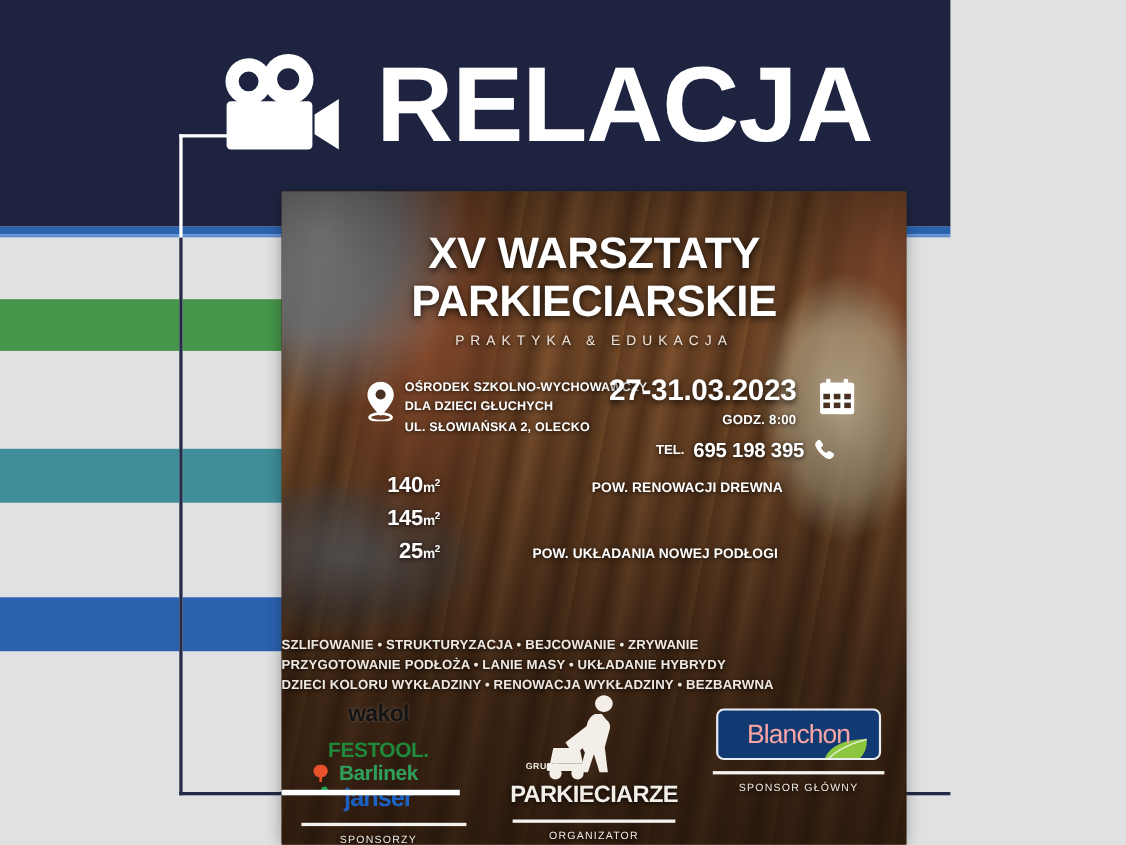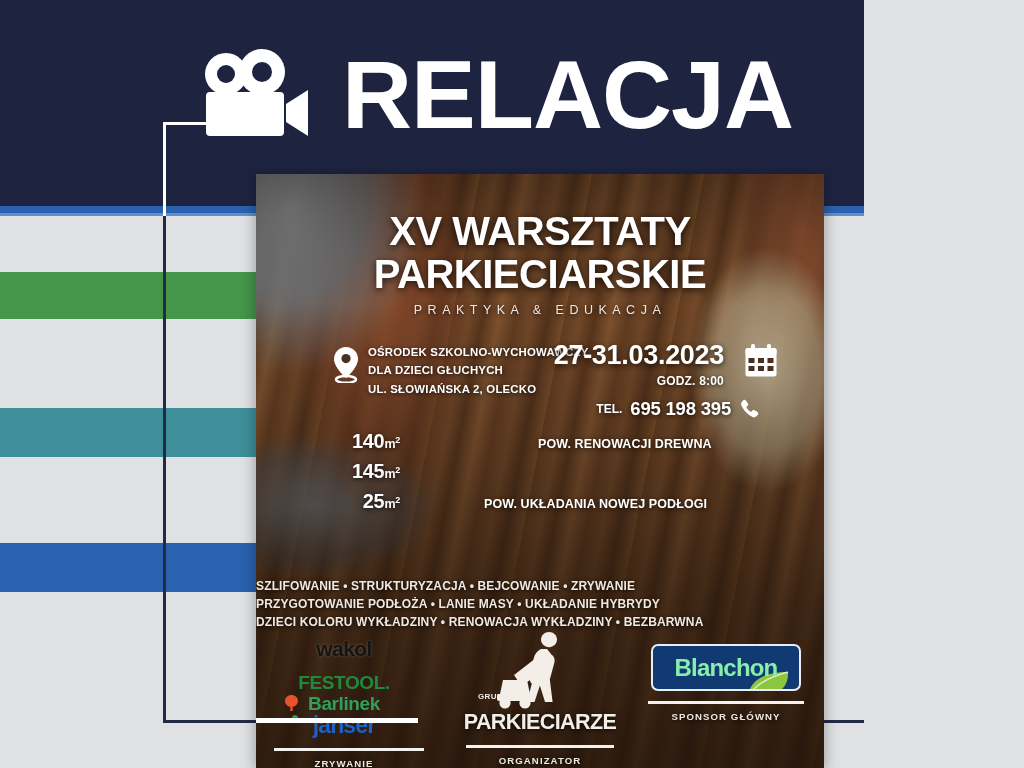--- a/index.html
+++ b/index.html
@@ -233,34 +233,34 @@
 
   .logos-right{ position:absolute; right:18px; top:16px; width:160px; text-align:center; }
   .blanchon-box{
     width:150px; height:47px; margin:0 auto;
     background:#123a72; border-radius:7px;
     border:2px solid #e9eef5;
     display:flex; align-items:center; justify-content:center;
     position:relative; overflow:hidden;
   }
   .blanchon-word{
-    font-size:24px; font-weight:bold; color:#86efac; letter-spacing:-.8px;
+    font-size:24px; font-weight:normal; color:#fca5a5; letter-spacing:-.8px;
     position:relative; z-index:2;
   }
   .blanchon-leaf{
     position:absolute; right:10px; bottom:-8px; width:42px; height:26px; z-index:1;
   }
 
   .cap-line{ height:3px; background:#f4f2ee; margin:10px auto 0; }
   .cap-l{ width:150px; }
   .cap-c{ width:148px; }
   .cap-r{ width:156px; }
   .cap-txt{
     margin-top:7px;
-    font-size:9.6px; font-weight:bold; letter-spacing:1.1px; color:#efe9e2;
+    font-size:9.6px; font-weight:normal; letter-spacing:1.1px; color:#efe9e2;
     text-shadow:0 1px 4px rgba(0,0,0,.85);
     text-align:center;
   }
 </style>
 </head>
 <body>
 
 <div id="stage">
 
   <div class="band-navy"></div>
@@ -382,21 +382,21 @@
             <svg class="barlinek-mark" viewBox="0 0 15 16">
               <path d="M7.5 0C4 0 1 2.6 1 5.9c0 3 2.4 5.4 5.3 5.8V16h2.4v-4.3c2.9-.4 5.3-2.8 5.3-5.8C14 2.6 11 0 7.5 0z" fill="#e8512a"></path>
             </svg>
             <span>Barlinek</span>
           </div>
           <div class="lg lg-janser">
             <span class="janser-dot"></span>
             <span>janser</span>
           </div>
           <div class="cap-line cap-l"></div>
-          <div class="cap-txt">ZRYWANIE</div>
+          <div class="cap-txt">SPONSORZY</div>
         </div>
 
         <div class="logos-center">
           <svg class="org-svg" viewBox="0 0 106 86">
 
             <path d="M62 2c-4.4 0-8 3.4-8 7.6 0 4.2 3.6 7.6 8 7.6s8-3.4 8-7.6C70 5.4 66.4 2 62 2z" fill="#f3efe8"></path>
             <path d="M54 19c-4 1.8-6.6 5.6-7.4 9.8l-3.6 19.4c-.4 2.2.4 4.2 1.8 5.6L40 72h7.5l5.4-16.4L58 72h7.6l-2.8-22.6 4.6-16.8c.8-3-.4-6.2-3-8L60 19Z" fill="#f3efe8"></path>
 
             <path d="M49 28 27 45l4 6 21-14Z" fill="#f3efe8"></path>
             <path d="M52 33 30 51l4 5.5 21-15Z" fill="#f3efe8"></path>

